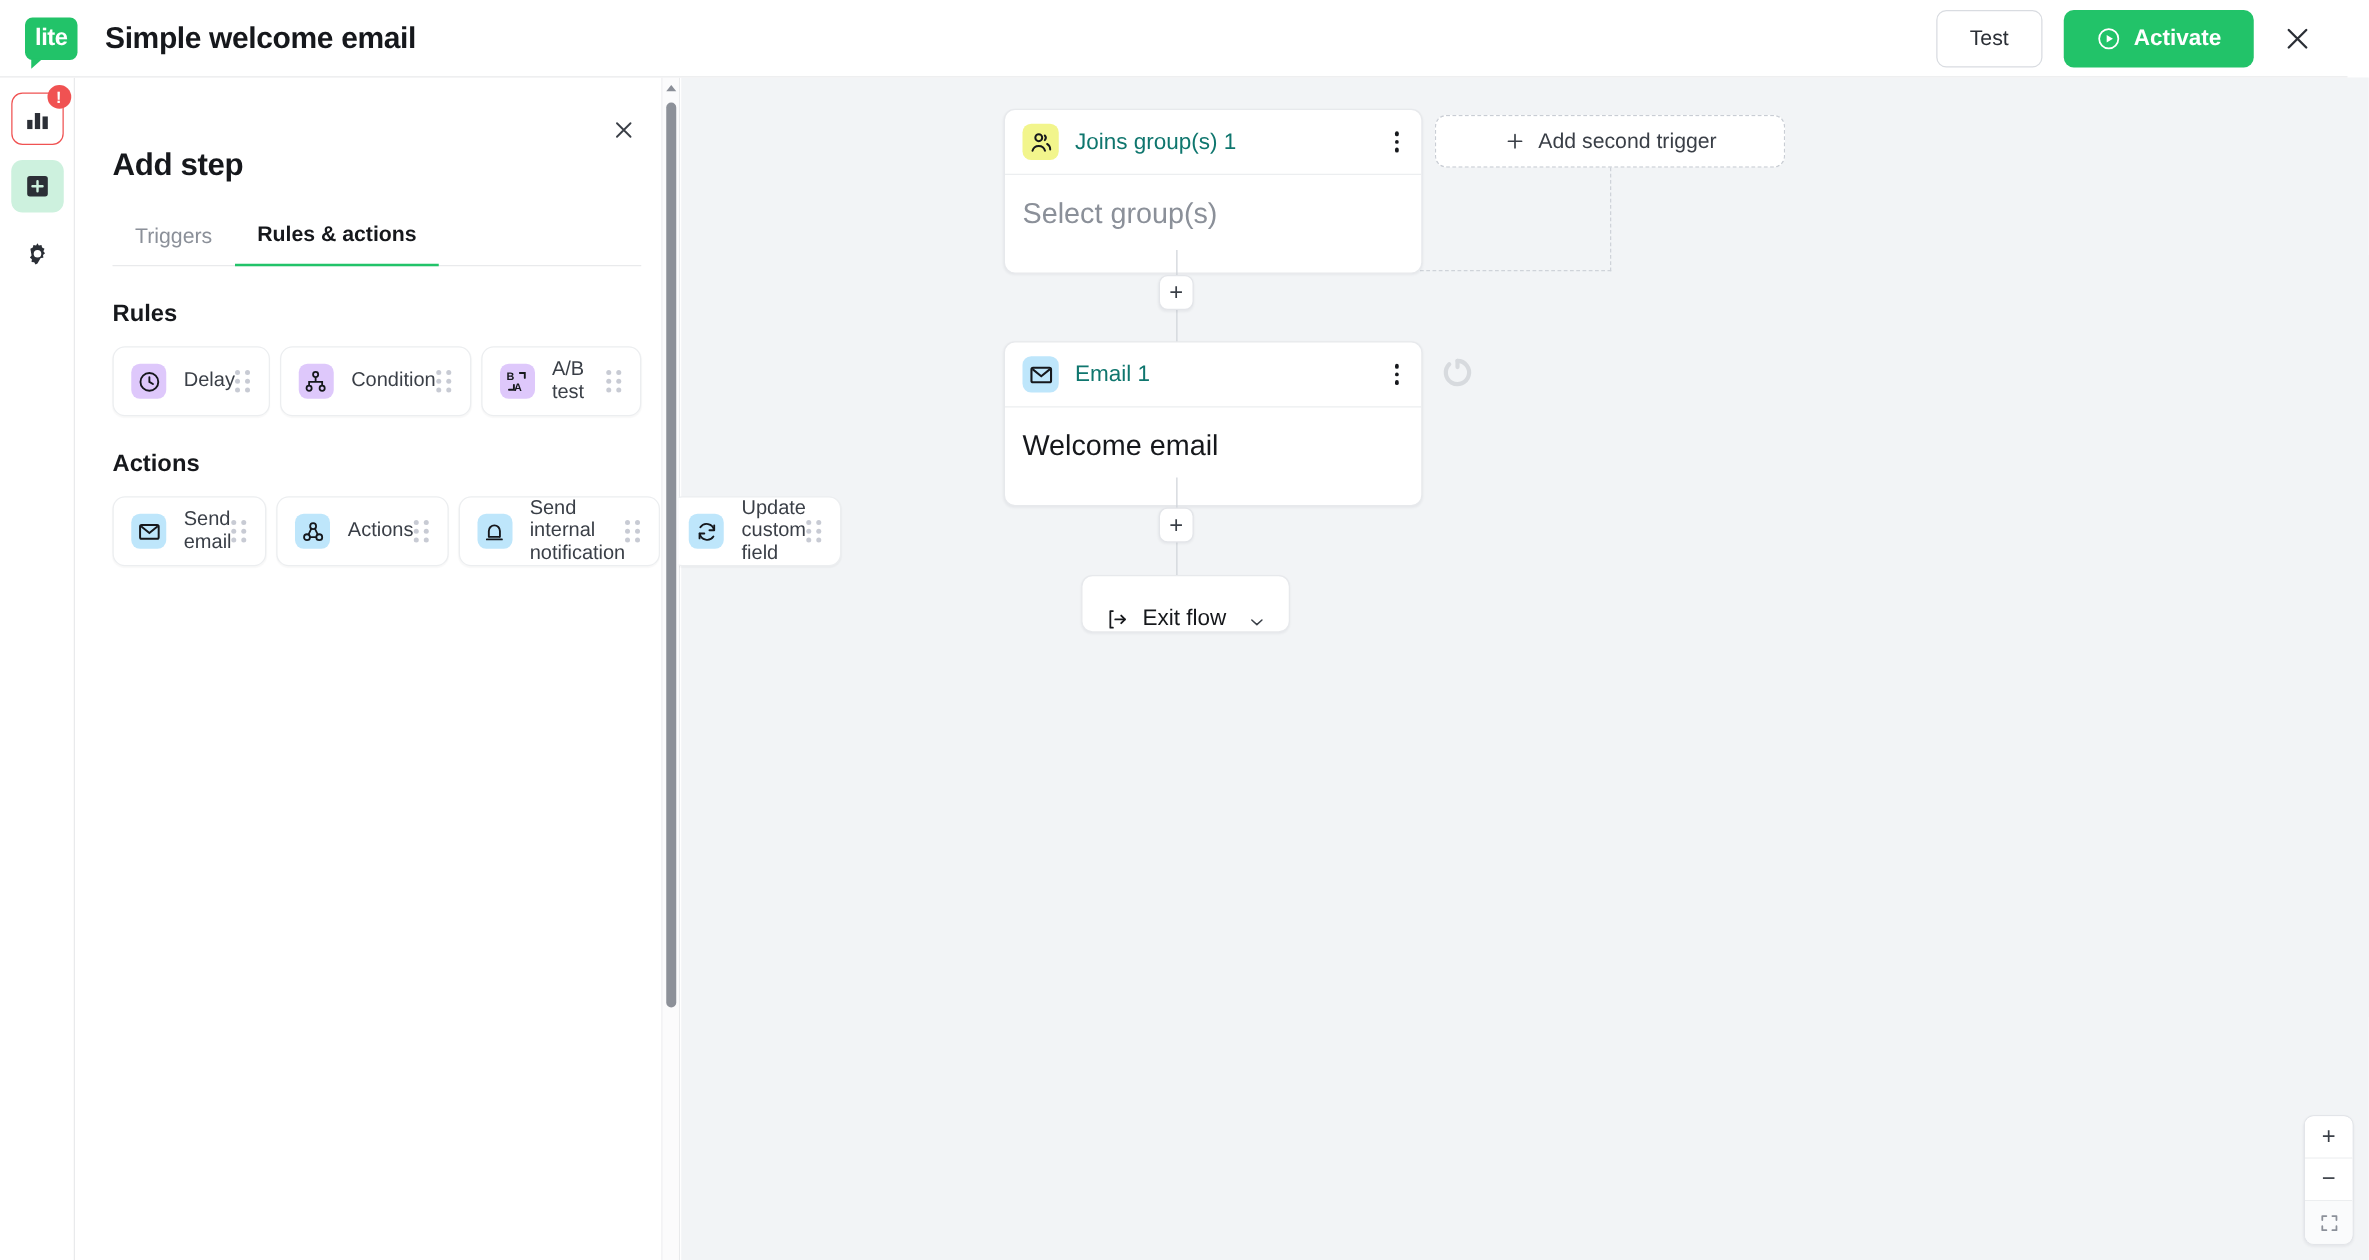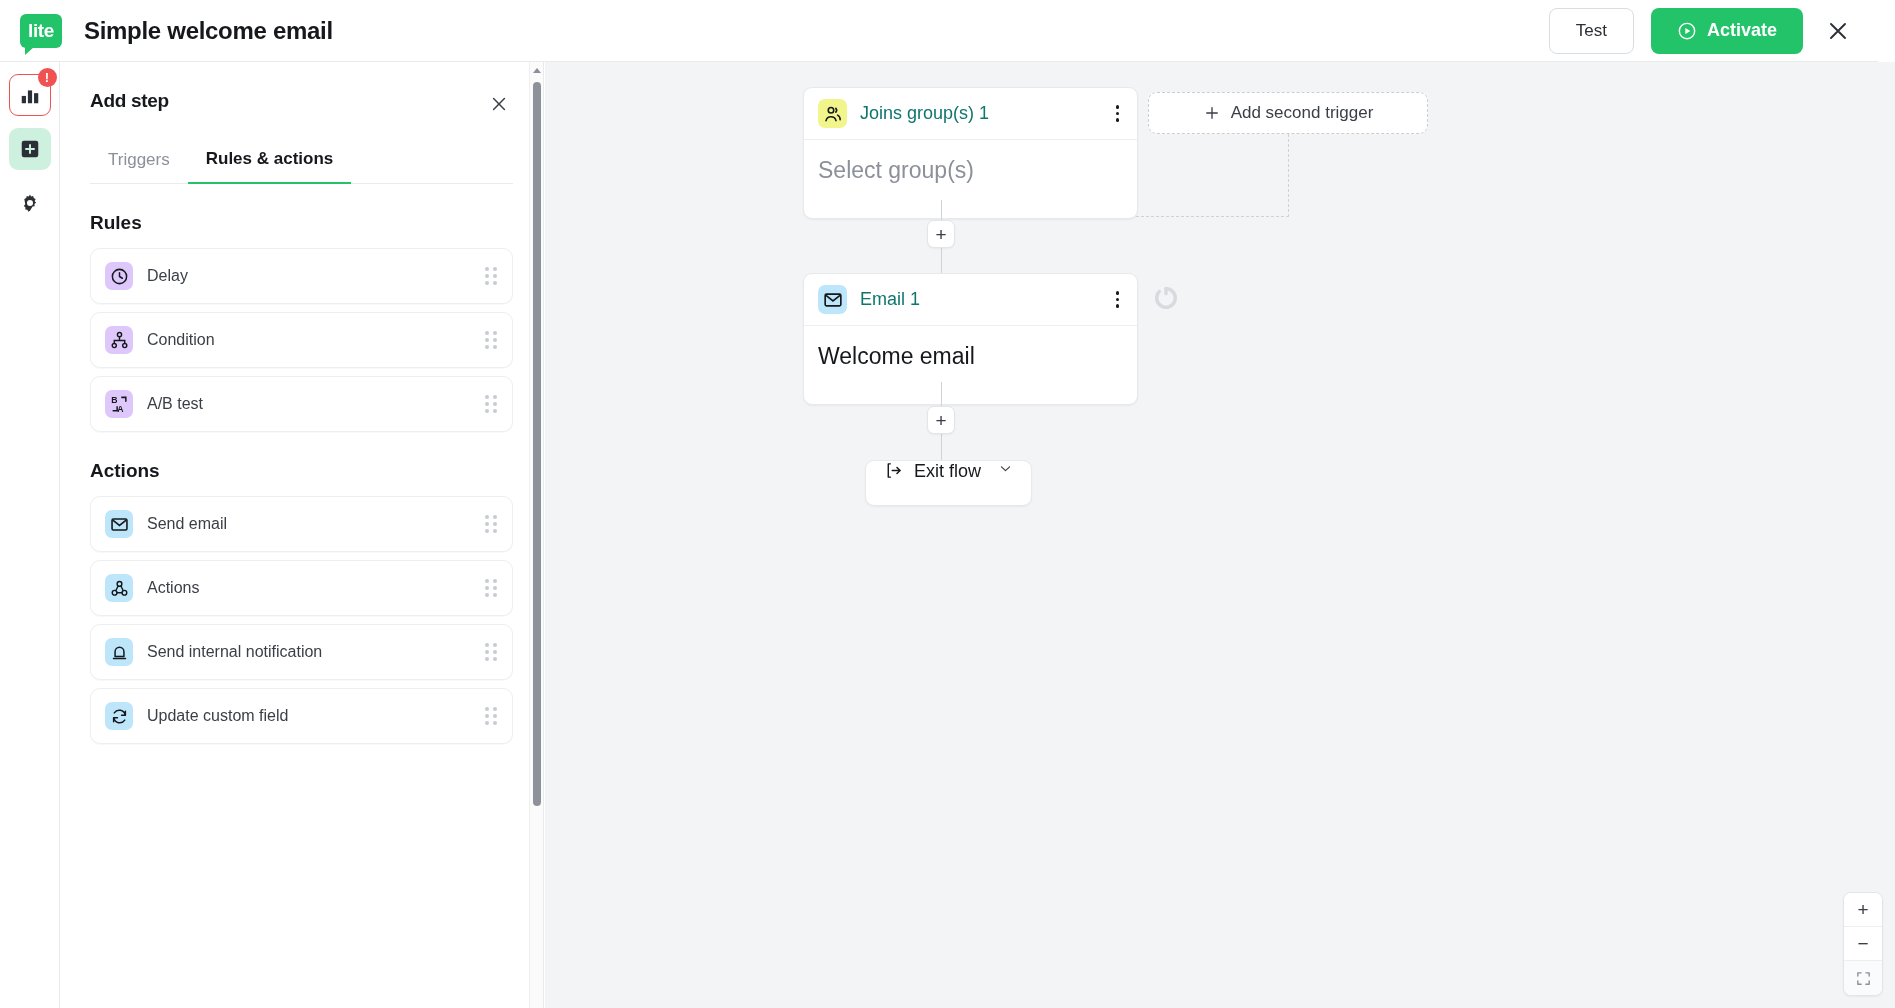--- a/index.html
+++ b/index.html
@@ -73,40 +73,40 @@
     display: flex; align-items: center; justify-content: center;
     line-height: 1;
   }
 
   
   .panel {
     position: absolute; top: 62px; left: 60px; width: 484px; height: 946px;
     background: #fff; border-right: 1px solid #e9eaec; z-index: 15;
   }
   .panel-head { padding: 28px 30px 0 30px; display: flex; align-items: flex-start; }
-  .panel-title { font-size: 19px; font-weight: 700; color: #16181c; letter-spacing: -0.3px; }
+  .panel-title { font-size: 25px; font-weight: 700; color: #16181c; letter-spacing: -0.3px; margin-top: 28px; }
   .panel-close {
     margin-left: auto; background: none; border: none; cursor: pointer;
     padding: 4px; display: flex;
   }
   .tabs {
     margin: 30px 30px 0 30px; display: flex; gap: 0;
     border-bottom: 1px solid #e9eaec;
   }
   .tab {
     padding: 0 18px 13px 18px; font-size: 17px; color: #8b9099;
     cursor: pointer; background: none; border: none; font-family: inherit;
     position: relative; top: 1px;
   }
   .tab.active { color: #16181c; font-weight: 700; border-bottom: 2.5px solid #22c369; }
 
   .group-label {
     margin: 28px 0 14px 30px; font-size: 19px; font-weight: 700; color: #16181c;
   }
-  .step-list { padding: 0 30px; display: flex; flex-direction: column; gap: 8px; }
+  .step-list { padding: 0 30px; display: flex; flex-direction: row; gap: 8px; }
   .step-item {
     height: 56px; border: 1px solid #eceef0; border-radius: 10px;
     background: #fff; display: flex; align-items: center; padding: 0 14px;
     cursor: grab; box-shadow: 0 1px 1px rgba(16,24,40,0.03);
   }
   .step-ico {
     width: 28px; height: 28px; border-radius: 7px;
     display: flex; align-items: center; justify-content: center; flex: 0 0 auto;
   }
   .step-ico.rule { background: #dec8fb; }
@@ -190,21 +190,21 @@
   .dash-v {
     position: absolute; border-left: 1.5px dashed #cfd3d9;
   }
   .dash-h {
     position: absolute; border-top: 1.5px dashed #cfd3d9;
   }
 
   .exit-flow {
     position: absolute; left: 320px; top: 398px; height: 46px;
     background: #fff; border: 1px solid #e7e9ec; border-radius: 9px;
-    display: flex; align-items: flex-start; gap: 11px; padding: 0 18px;
+    display: flex; align-items: flex-end; gap: 11px; padding: 0 18px;
     font-size: 18px; color: #16181c; cursor: pointer; font-family: inherit;
     box-shadow: 0 1px 2px rgba(16,24,40,0.05);
   }
 
   .zoomctl {
     position: absolute; right: 12px; bottom: 12px; width: 40px;
     background: #fff; border: 1px solid #e3e5e9; border-radius: 8px;
     overflow: hidden; box-shadow: 0 1px 2px rgba(16,24,40,0.05);
   }
   .zoomctl button {

